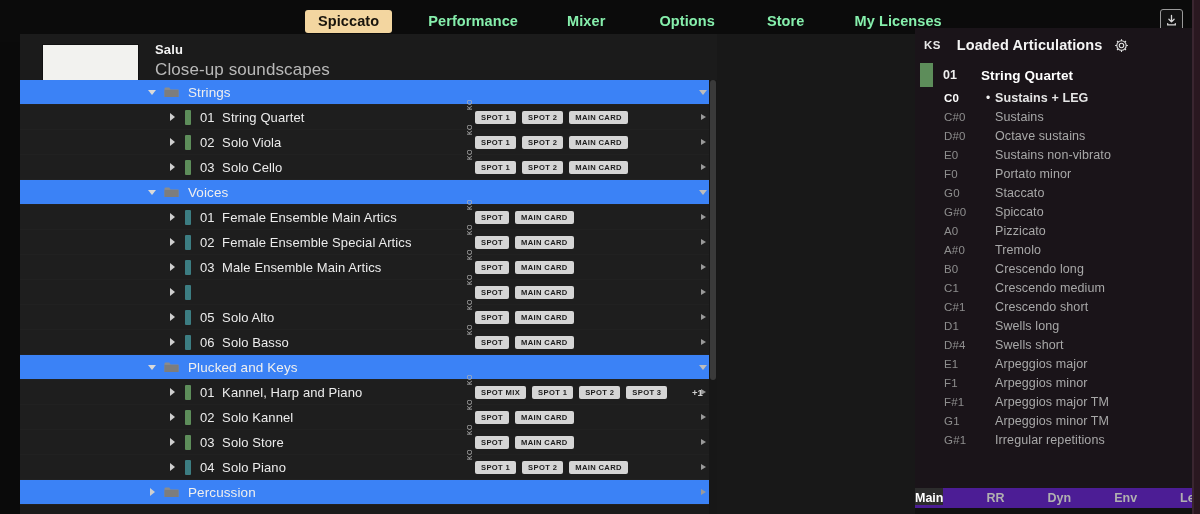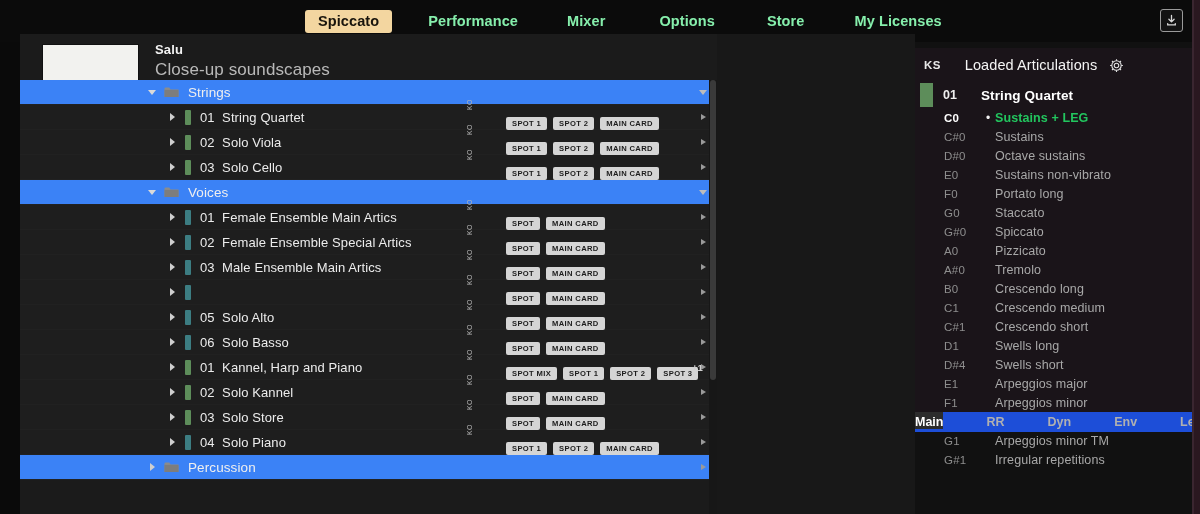--- a/index.html
+++ b/index.html
@@ -97,21 +97,21 @@
   .folder-ico svg { display:block; }
 
   .cbar { width:6px; height:15px; margin-left:5px; margin-right:9px; flex:none; border-radius:1px; }
 
   .rname { font-size:13px; color:#ececec; white-space:nowrap; letter-spacing:.1px; }
   .folder .rname { font-weight:400; color:#efefef; font-size:13.5px; }
   .inst .num { font-weight:400; }
 
   .badges {
     position:absolute; left:455px; top:0; height:25px;
-    display:flex; align-items:flex-end; gap:6px;margin-left:31px;
+    display:flex; align-items:center; gap:6px;
   }
   .ko {
     position:absolute; left:446px; top:5px;
     font-size:7px; color:#b4b4b4; letter-spacing:.3px;
     transform: rotate(-90deg); transform-origin: left top;
     width:16px; text-align:left; white-space:nowrap;
   }
   .badge {
     background:#d5d5d5; color:#1b1b1b;
     font-size:7.6px; font-weight:700; letter-spacing:.35px;
@@ -139,29 +139,29 @@
   }
 
   
   .center {
     position:absolute; left:717px; top:34px; width:198px; height:480px;
     background:#181818;
   }
 
   
   .ks {
-    position:absolute; left:915px; top:48px; width:279px; height:384px;
+    position:absolute; left:915px; top:28px; width:279px; height:480px;
     background:#1a1419;
   }
   .ks-header {
     position:absolute; left:0; top:0; width:279px; height:34px;
     display:flex; align-items:center; padding-left:9px;
   }
   .ks-tag { font-size:11.5px; font-weight:700; color:#e9e9e9; letter-spacing:.4px; }
-  .ks-title { font-size:14.5px; font-weight:400; color:#f4f4f4; margin-left:24px; letter-spacing:.1px; }
+  .ks-title { font-size:14.5px; font-weight:700; color:#f4f4f4; margin-left:16px; letter-spacing:.1px; }
   .gear { margin-left:12px; width:15px; height:15px; }
   .gear svg { display:block; }
 
   .ks-inst {
     position:absolute; left:0; top:34px; width:279px; height:26px;
     display:flex; align-items:center;
   }
   .ks-inst .cbar2 { width:13px; height:24px; background:#5d8d5a; margin-left:5px; margin-right:10px; flex:none; }
   .ks-inst .idx { font-size:12.5px; color:#efefef; font-weight:700; width:28px; }
   .ks-inst .nm { font-size:13.5px; color:#ffffff; font-weight:700; margin-left:10px; letter-spacing:.1px; }
@@ -171,25 +171,25 @@
     height:19px; display:flex; align-items:center; white-space:nowrap;
   }
   .art .key {
     width:46px; margin-left:29px; font-size:11.5px; color:#8e8e8e; letter-spacing:.2px;
   }
   .art .dot {
     width:9px; font-size:12px; color:#f0f0f0; line-height:1; margin-left:-4px;
   }
   .art .lbl { font-size:12.5px; color:#a8a8a8; letter-spacing:.1px; }
   .art.sel .key { color:#ffffff; font-weight:700; }
-  .art.sel .lbl { color:#22c55e; font-weight:700; }
+  .art.sel .lbl { color:#e5e5e5; font-weight:700; }
 
   .ks-tabs {
     position:absolute; left:0; bottom:0; width:279px; height:20px;
-    background:#1d4ed8; display:flex; align-items:flex-start;gap:43px;
+    background:#4c1d95; display:flex; align-items:flex-start;gap:43px;
   }
   .ks-tab {
     font-size:12.5px; color:#b0b0b0; font-weight:700;
     padding-top:3px; text-align:center; width:55px;
   }
   .ks-tab.active { background:#2c2c2c; color:#ffffff; }
 </style>
 </head>
 <body>
 
@@ -401,20 +401,33 @@
           </div>
           <div class="cbar" style="background: rgb(60, 125, 130);"></div>
           <div class="rname"><span class="num">06</span>&nbsp;&nbsp;<span>Solo Basso</span></div>
           <div class="ko">KO</div>
           <div class="badges">
             <span class="badge">SPOT</span>
             <span class="badge">MAIN CARD</span>
           </div>
           <div class="row-arrow"></div>
         </div>
+        <div class="row folder">
+          <div class="tw">
+            <div class="caret-d"></div>
+          </div>
+          <div class="folder-ico">
+            <svg width="15" height="12" viewBox="0 0 15 12">
+              <path d="M0.5 2.2 L0.5 11 L14.5 11 L14.5 3.4 L6.6 3.4 L5.3 1.6 L1.4 1.6 Z" fill="#8c8c8c"></path>
+              <path d="M0.5 3.9 L14.5 3.9 L14.5 11 L0.5 11 Z" fill="#7d7d7d"></path>
+            </svg>
+          </div>
+          <div class="rname">Plucked and Keys</div>
+          <div class="row-caret-d"></div>
+        </div>
         <div class="row inst">
           <div class="tw">
             <div class="caret-r"></div>
           </div>
           <div class="cbar" style="background: rgb(93, 141, 90);"></div>
           <div class="rname"><span class="num">01</span>&nbsp;&nbsp;<span>Kannel, Harp and Piano</span></div>
           <div class="ko">KO</div>
           <div class="badges">
             <span class="badge">SPOT MIX</span>
             <span class="badge">SPOT 1</span>
@@ -526,21 +539,21 @@
           <span class="lbl">Octave sustains</span>
         </div>
         <div class="art">
           <span class="key">E0</span>
           <span class="dot"></span>
           <span class="lbl">Sustains non-vibrato</span>
         </div>
         <div class="art">
           <span class="key">F0</span>
           <span class="dot"></span>
-          <span class="lbl">Portato long</span>
+          <span class="lbl">Portato minor</span>
         </div>
         <div class="art">
           <span class="key">G0</span>
           <span class="dot"></span>
           <span class="lbl">Staccato</span>
         </div>
         <div class="art">
           <span class="key">G#0</span>
           <span class="dot"></span>
           <span class="lbl">Spiccato</span>

